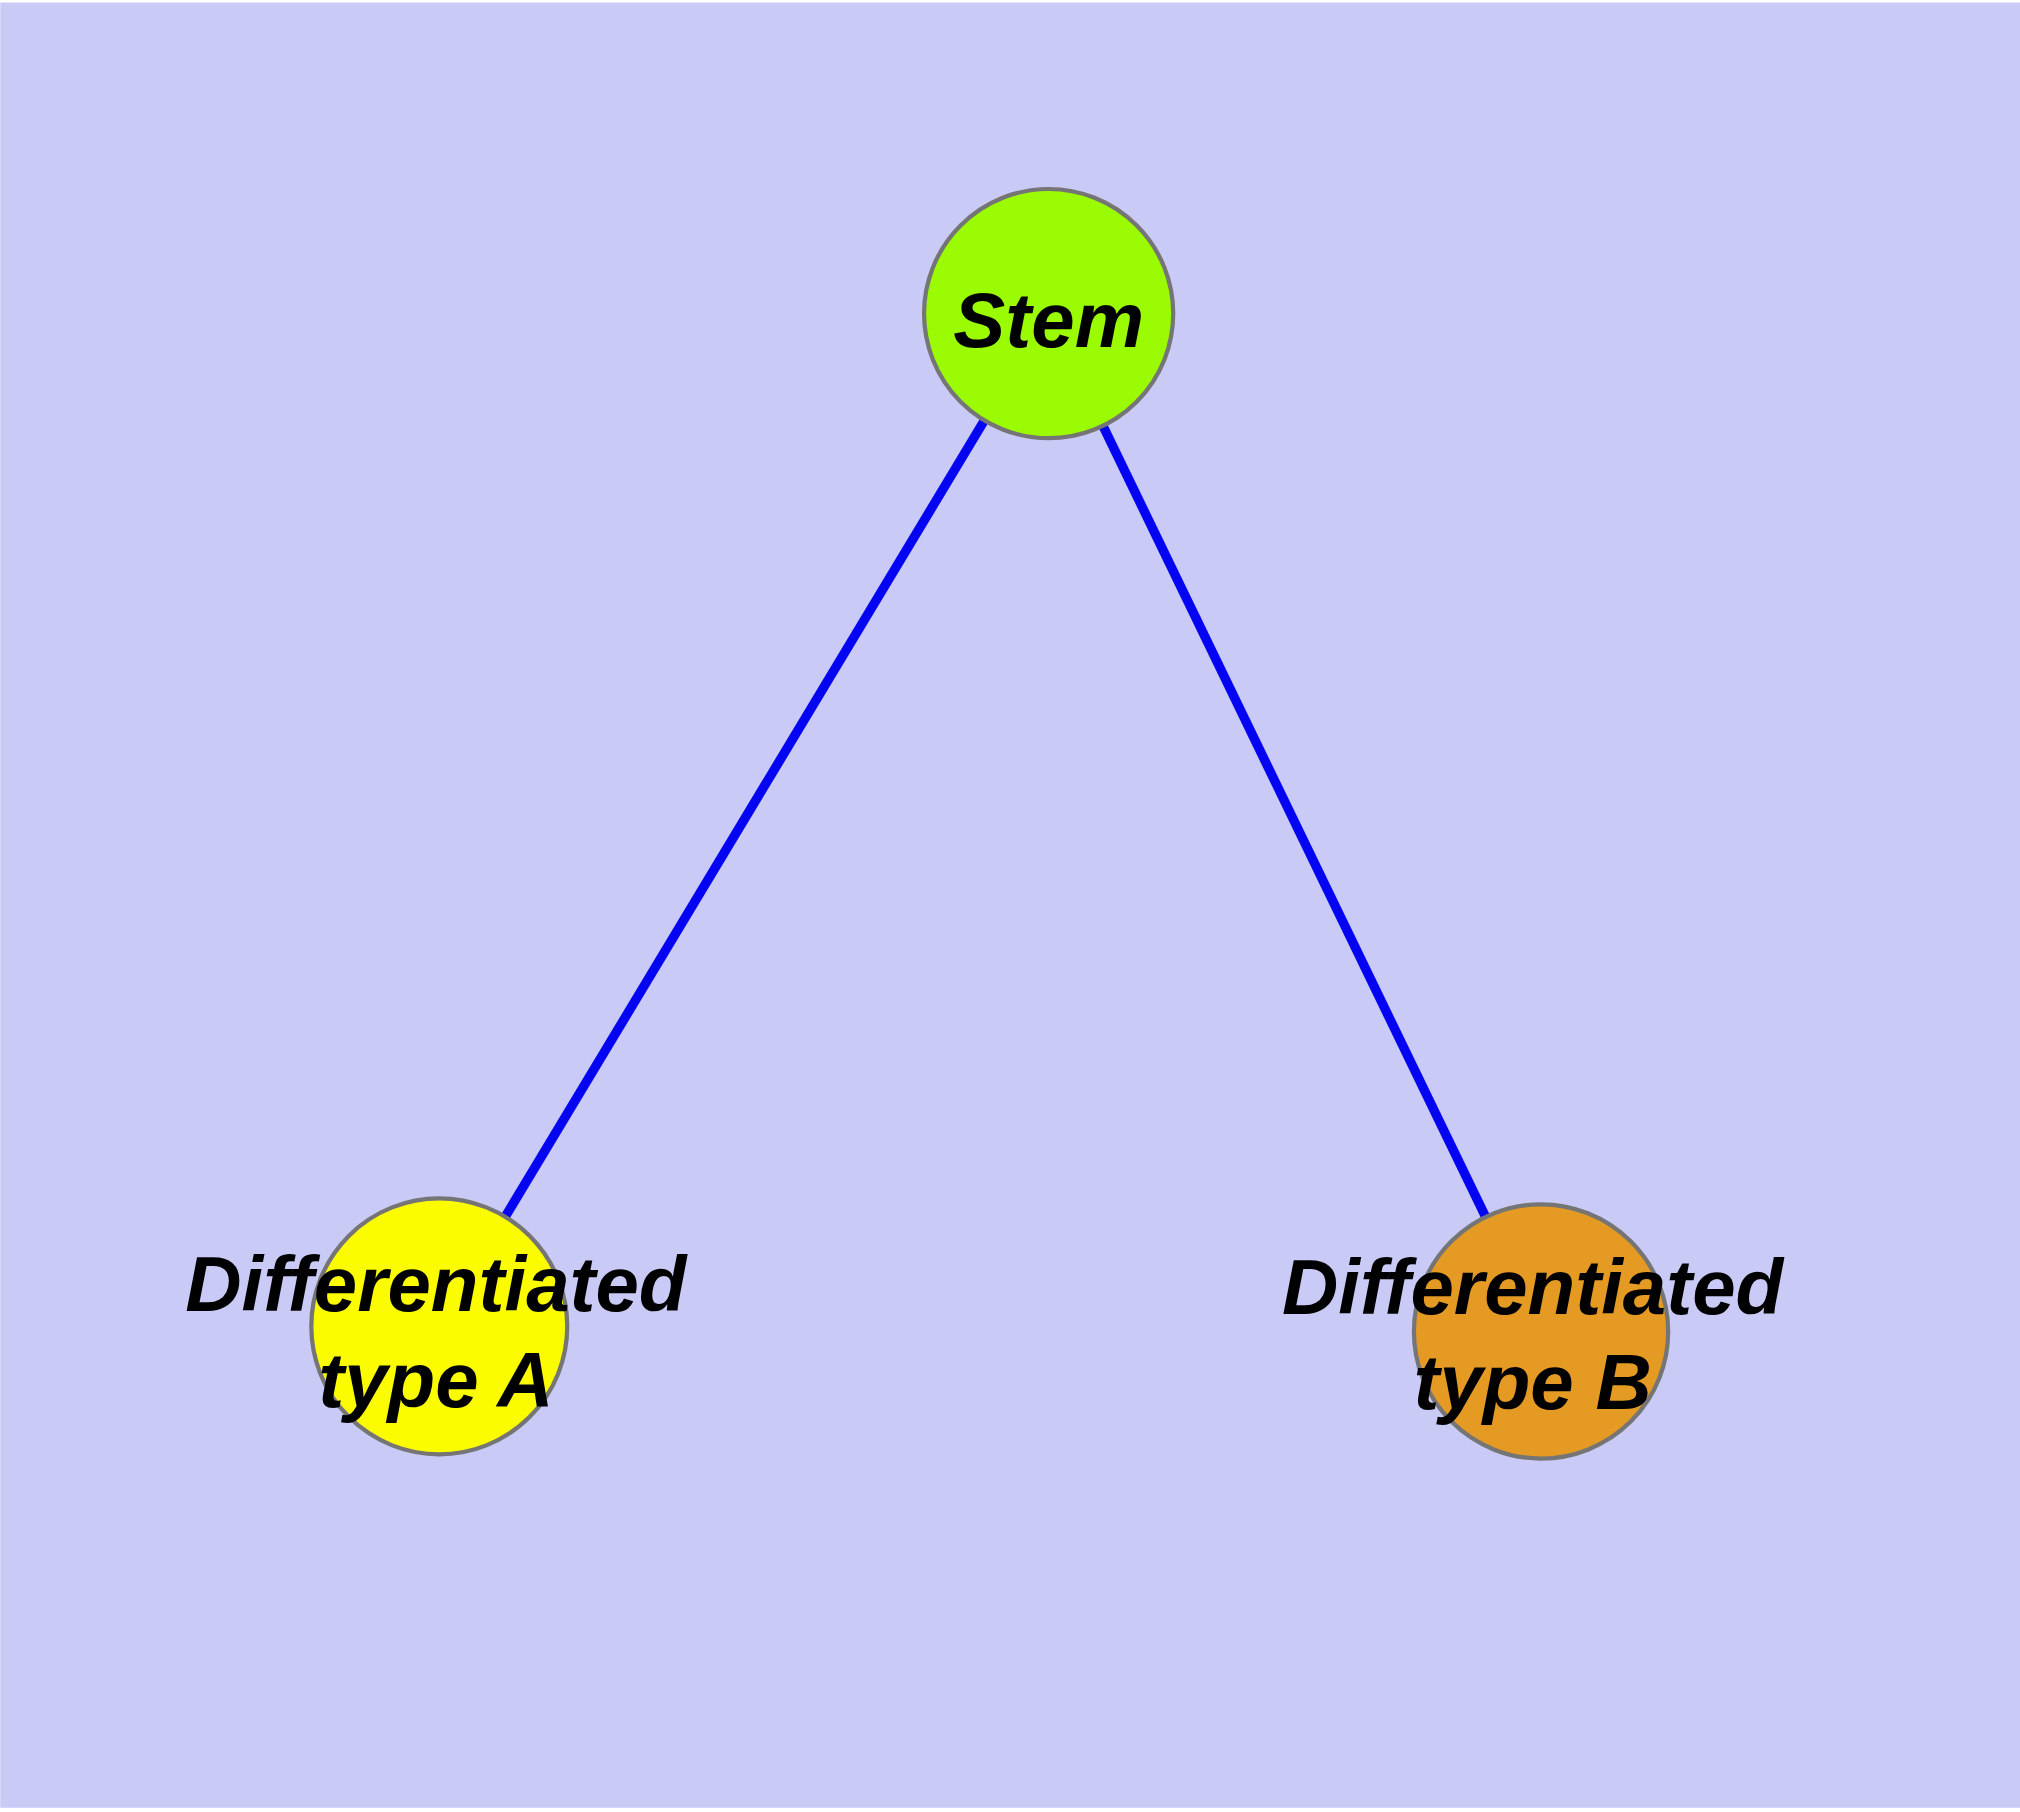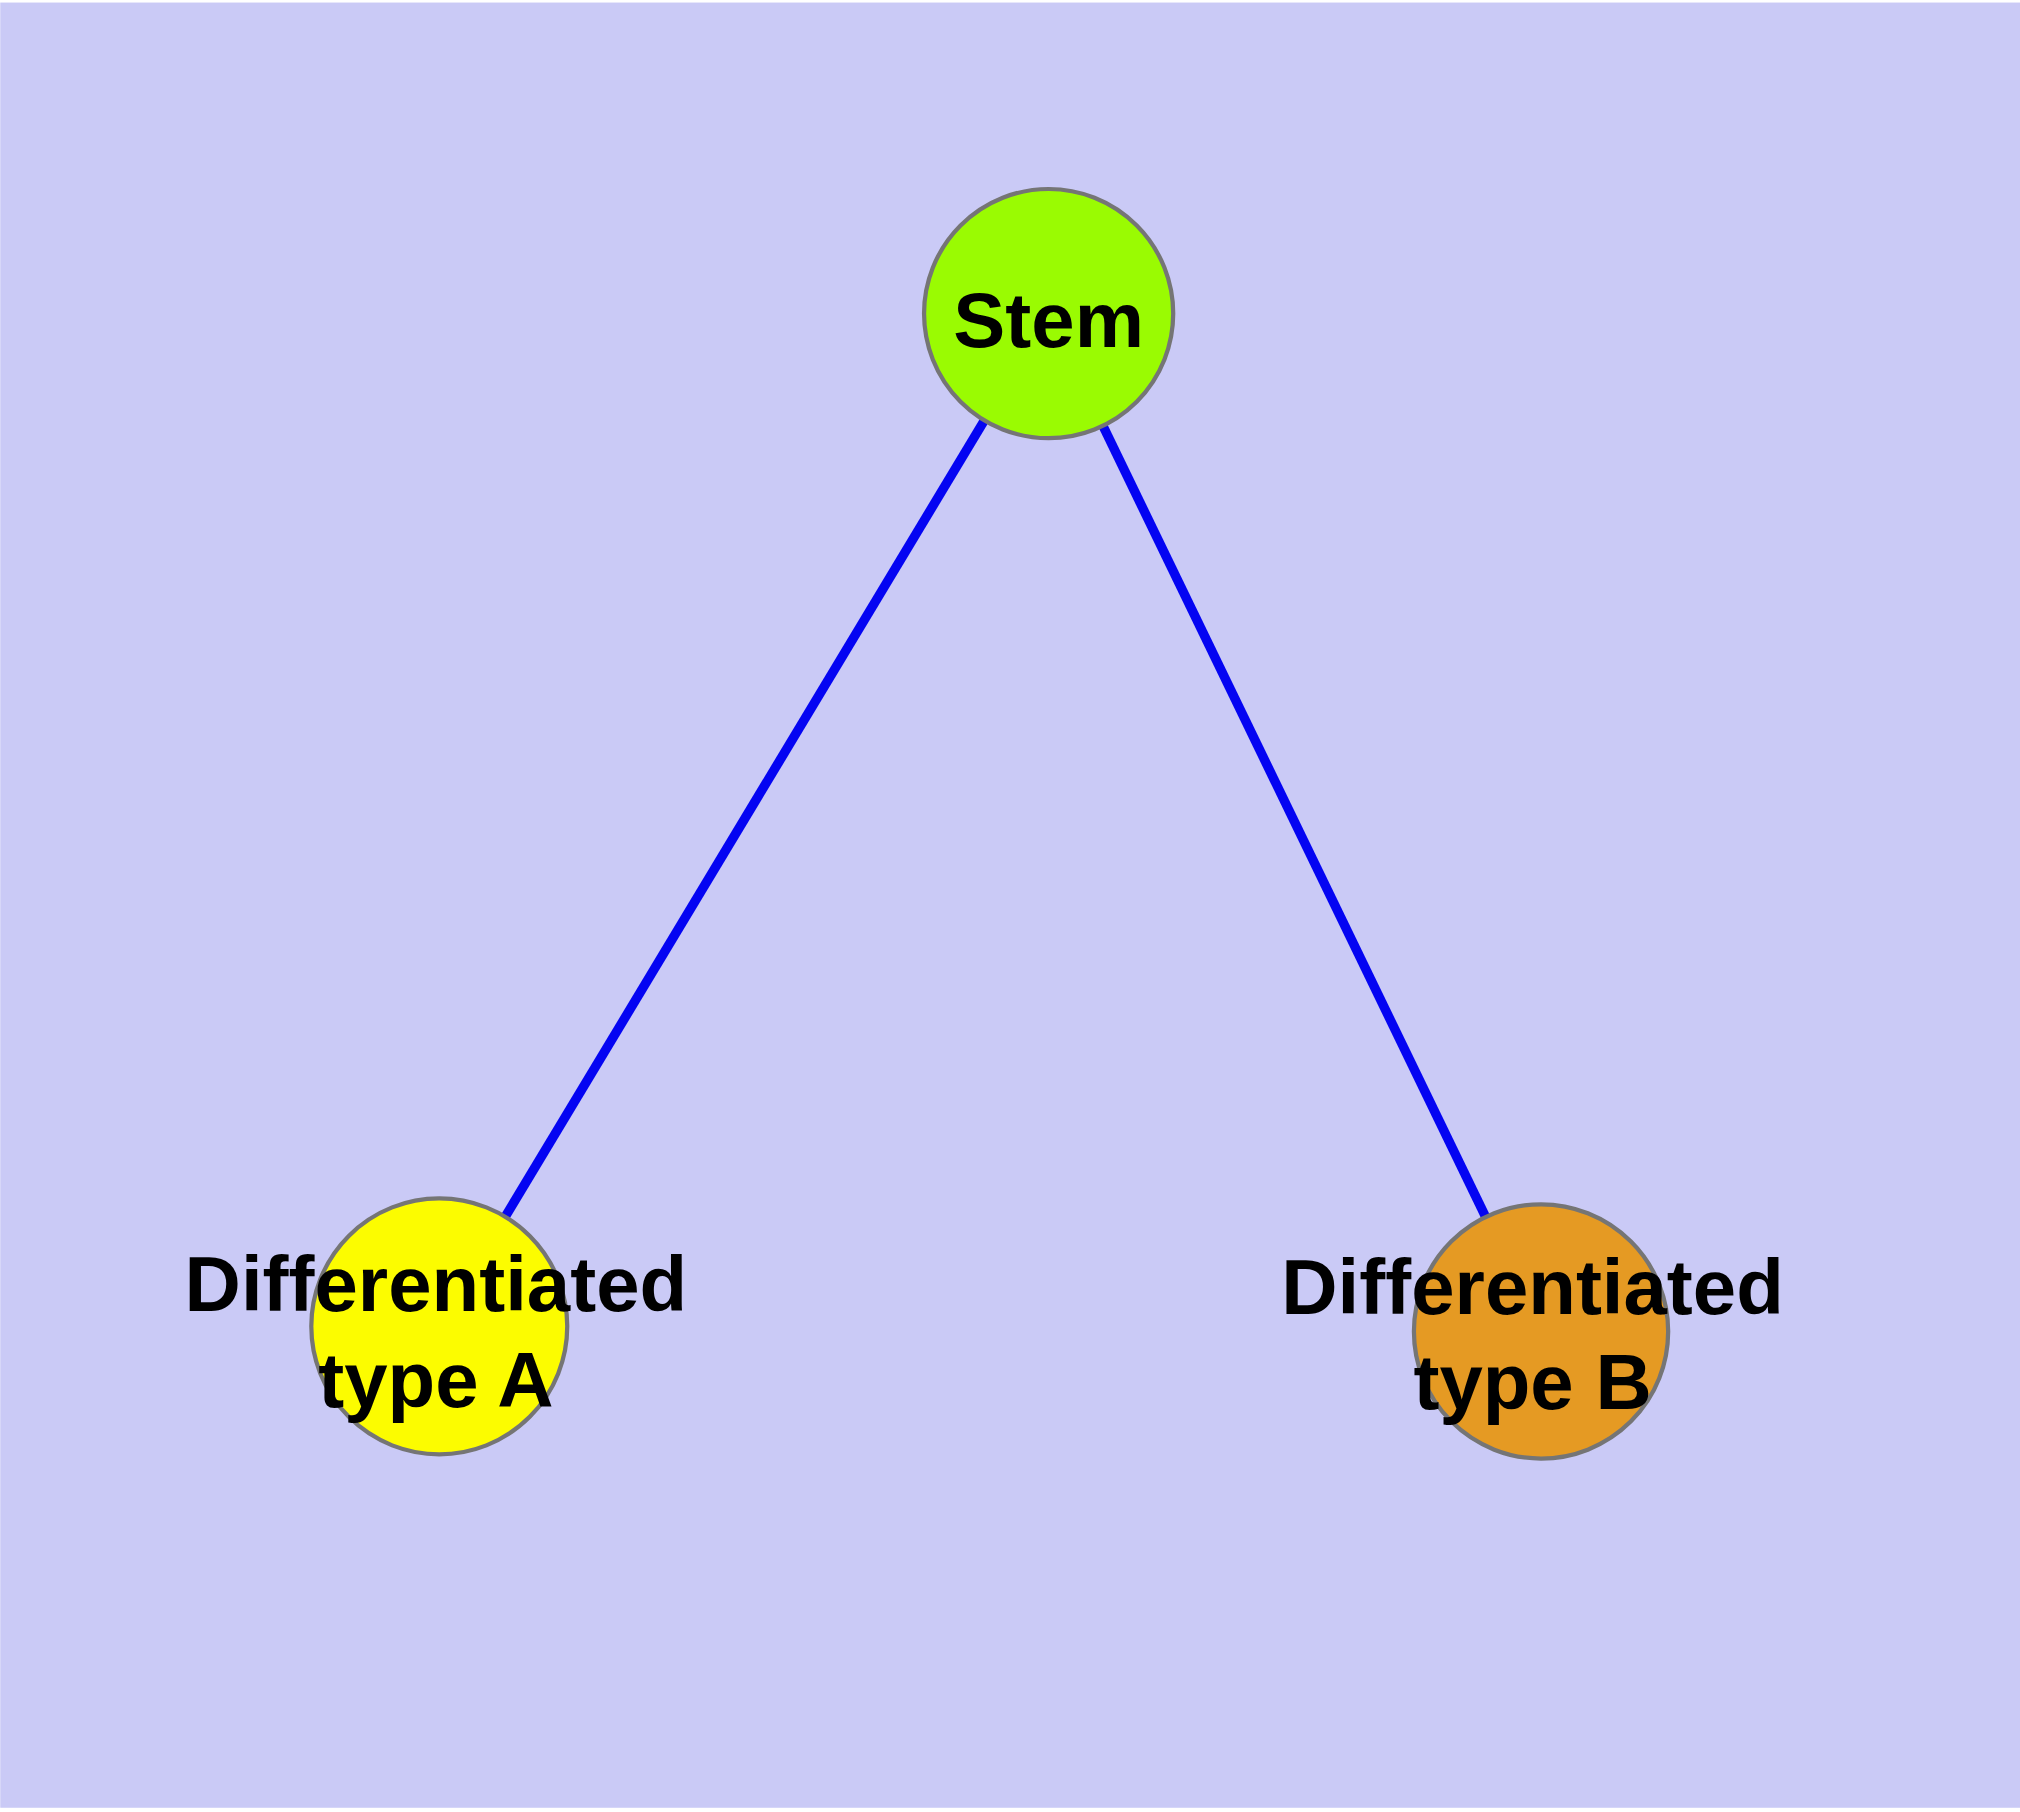--- a/index.html
+++ b/index.html
@@ -8,20 +8,21 @@
     background: #ffffff;
     width: 2021px;
     height: 1812px;
     overflow: hidden;
     font-family: "Liberation Sans", sans-serif;
   }
   .stage {
     position: relative;
     width: 2021px;
     height: 1508px;
+    font-style: italic;
   }
   svg.graph {
     display: block;
     position: absolute;
     left: 0;
     top: 0;
   }
   .node-circle {
     stroke: #757575;
     stroke-width: 5px;

